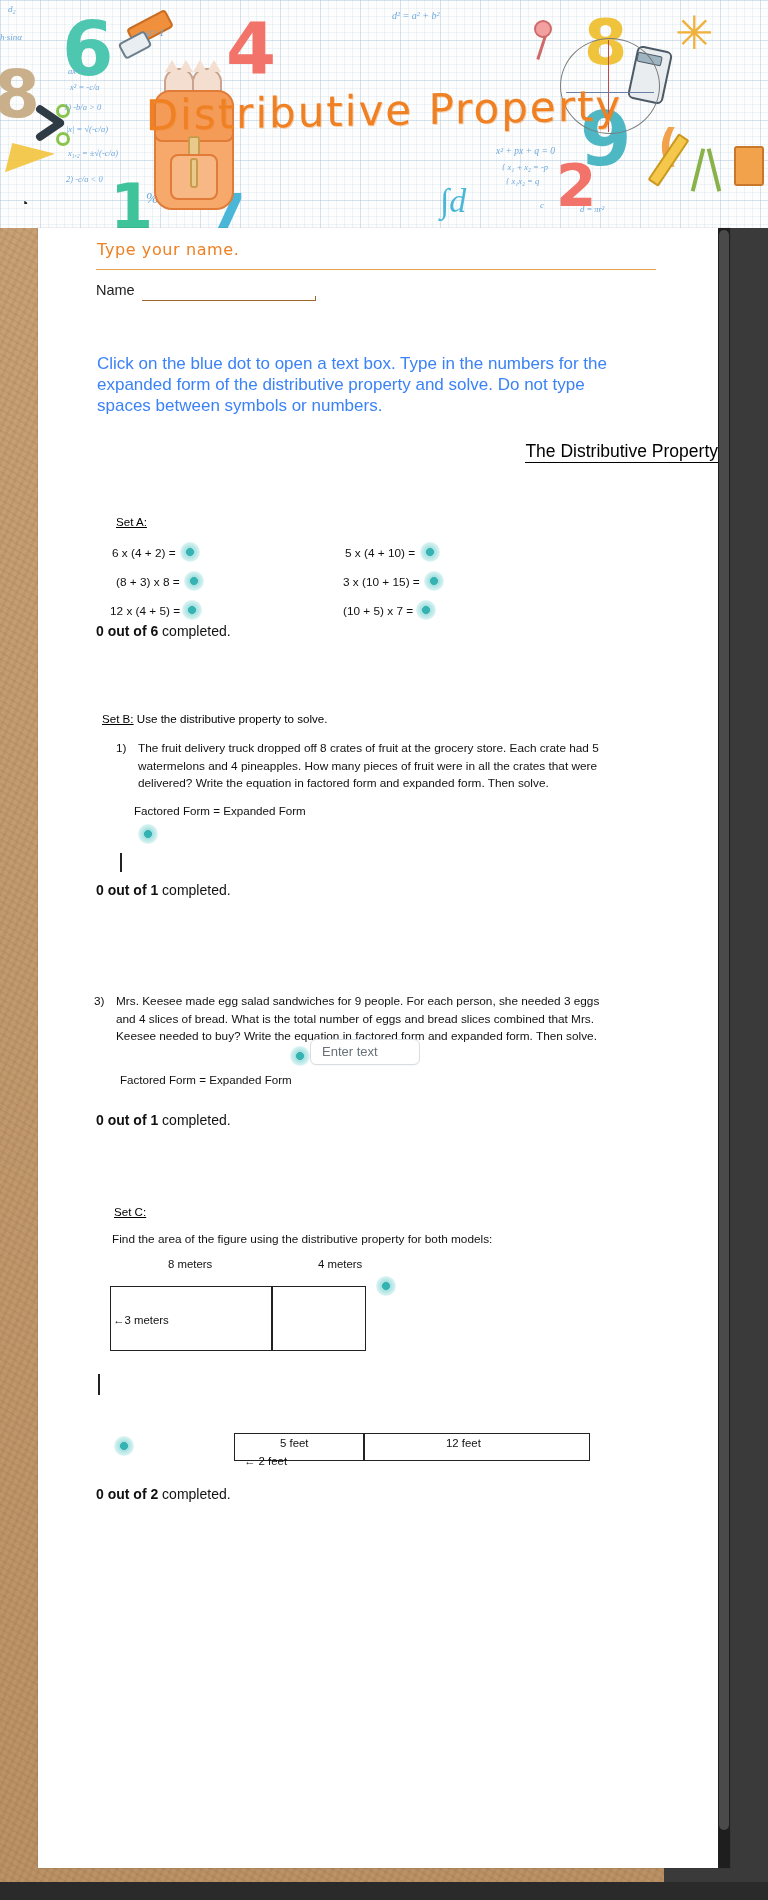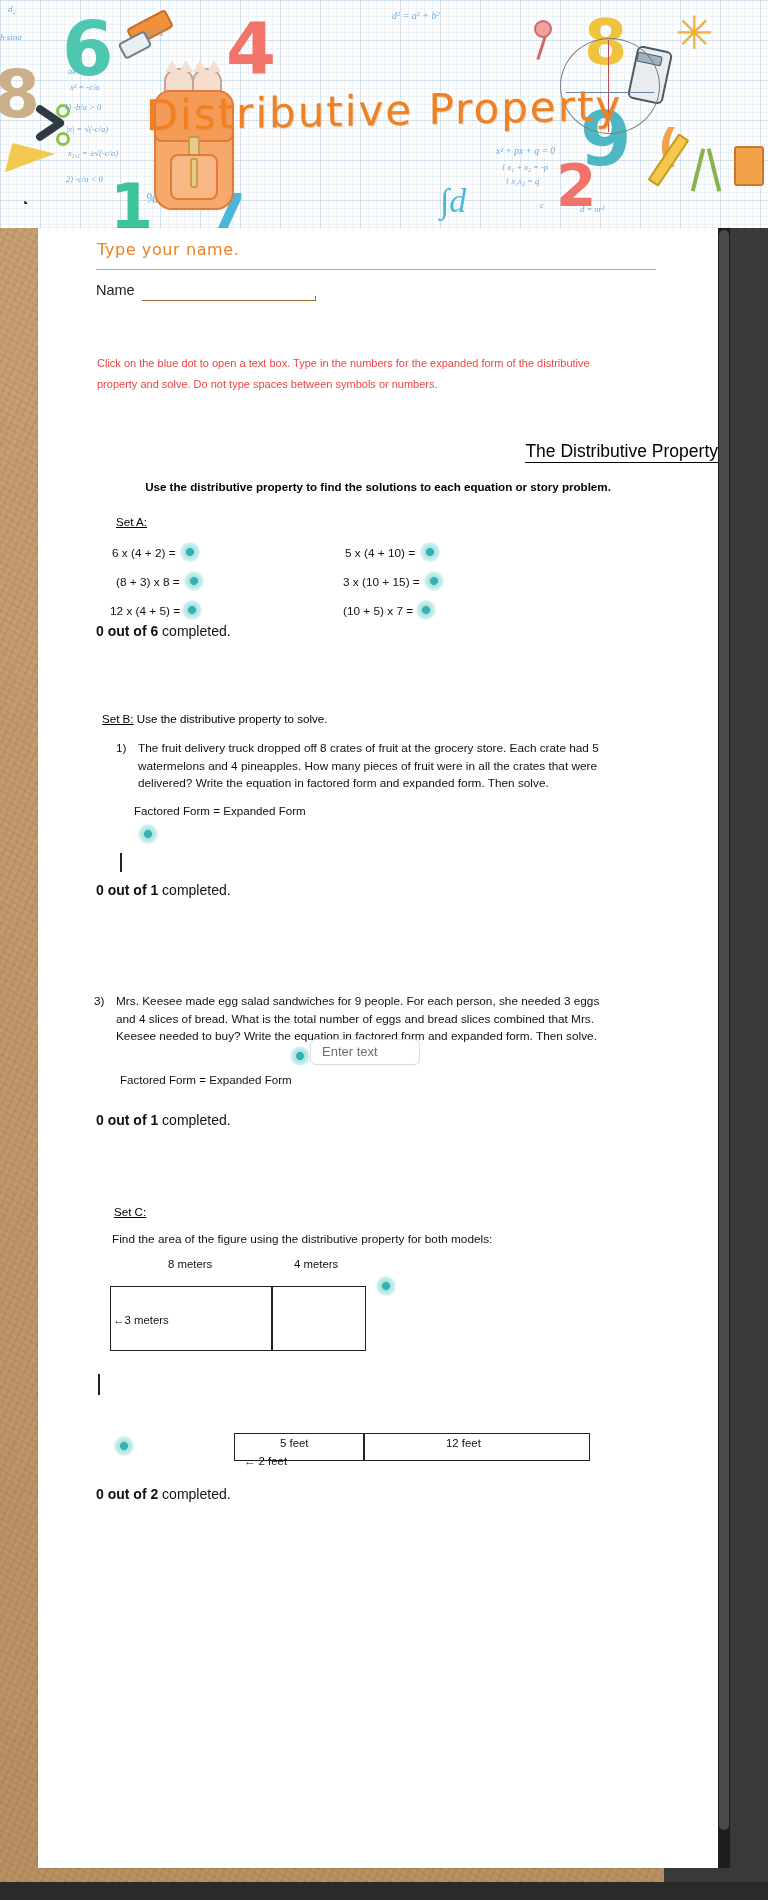--- a/index.html
+++ b/index.html
@@ -100,21 +100,21 @@
   }
   .name-underline{
     position:absolute; left:104px; top:72px; width:174px; height:1px; background:#a0682c;
   }
   .name-underline:after{
     content:""; position:absolute; right:0; top:-4px; width:1px; height:5px; background:#a0682c;
   }
 
   .instructions{
     position:absolute; left:59px; top:125px; width:520px;
-    font-size:11px; line-height:21px; color:#ef4444;
+    font-size:17px; line-height:21px; color:#3b82f6;
   }
 
   .ws-title{
     position:absolute; left:0; top:213px; width:680px; text-align:right;
     font-size:17.5px; color:#000;
   }
   .ws-title span{ border-bottom:1.4px solid #000; padding-bottom:1px; }
 
   .ws-sub{
     position:absolute; left:0; top:252px; width:680px; text-align:center;
@@ -259,21 +259,20 @@
       <div class="name-hint">Type your name.</div>
       <div class="hrule"></div>
       <div class="name-label">Name</div>
       <div class="name-underline"></div>
 
       <div class="instructions">Click on the blue dot to open a text box. Type in the numbers for the expanded form of the distributive property and solve.  Do not type spaces between symbols or numbers.</div>
 
       <div class="ws-title">
         <span>The Distributive Property</span>
       </div>
-      <div class="ws-sub">Use the distributive property to find the solutions to each equation or story problem.</div>
 
       <div class="setlabel" style="left:78px;top:287px;">
         <u>Set A:</u>
       </div>
 
       <div class="eq" style="left:74px;top:318px;">6 x (4 + 2) =</div>
       <div class="dot" style="left:142px;top:314px;"></div>
 
       <div class="eq" style="left:78px;top:347px;">(8 + 3) x 8 =</div>
       <div class="dot" style="left:146px;top:343px;"></div>
@@ -324,21 +323,21 @@
 
       <div class="setlabel" style="left:76px;top:977px;">
         <u>Set C:</u>
       </div>
       <div class="eq" style="left:74px;top:1004px;">Find the area of the figure using the distributive property for both models:</div>
 
       <div class="model" style="left:72px;top:1058px;width:256px;height:65px;">
         <div class="cell" style="left:0;top:0;width:162px;height:65px;"></div>
         <div class="cell" style="left:162px;top:0;width:94px;height:65px;"></div>
         <div class="mlabel" style="left:58px;top:-28px;">8 meters</div>
-        <div class="mlabel" style="left:184px;top:-28px;text-align:center;">4 meters</div>
+        <div class="mlabel" style="left:208px;top:-28px;text-align:center;">4 meters</div>
         <div class="mlabel" style="left:3px;top:28px;">←3 meters</div>
       </div>
       <div class="dot" style="left:338px;top:1048px;"></div>
 
       <div class="caret" style="left:60px;top:1146px;height:21px;"></div>
 
       <div class="dot" style="left:76px;top:1208px;"></div>
       <div class="model" style="left:196px;top:1205px;width:356px;height:28px;">
         <div class="cell" style="left:0;top:0;width:130px;height:28px;"></div>
         <div class="cell" style="left:130px;top:0;width:226px;height:28px;"></div>

